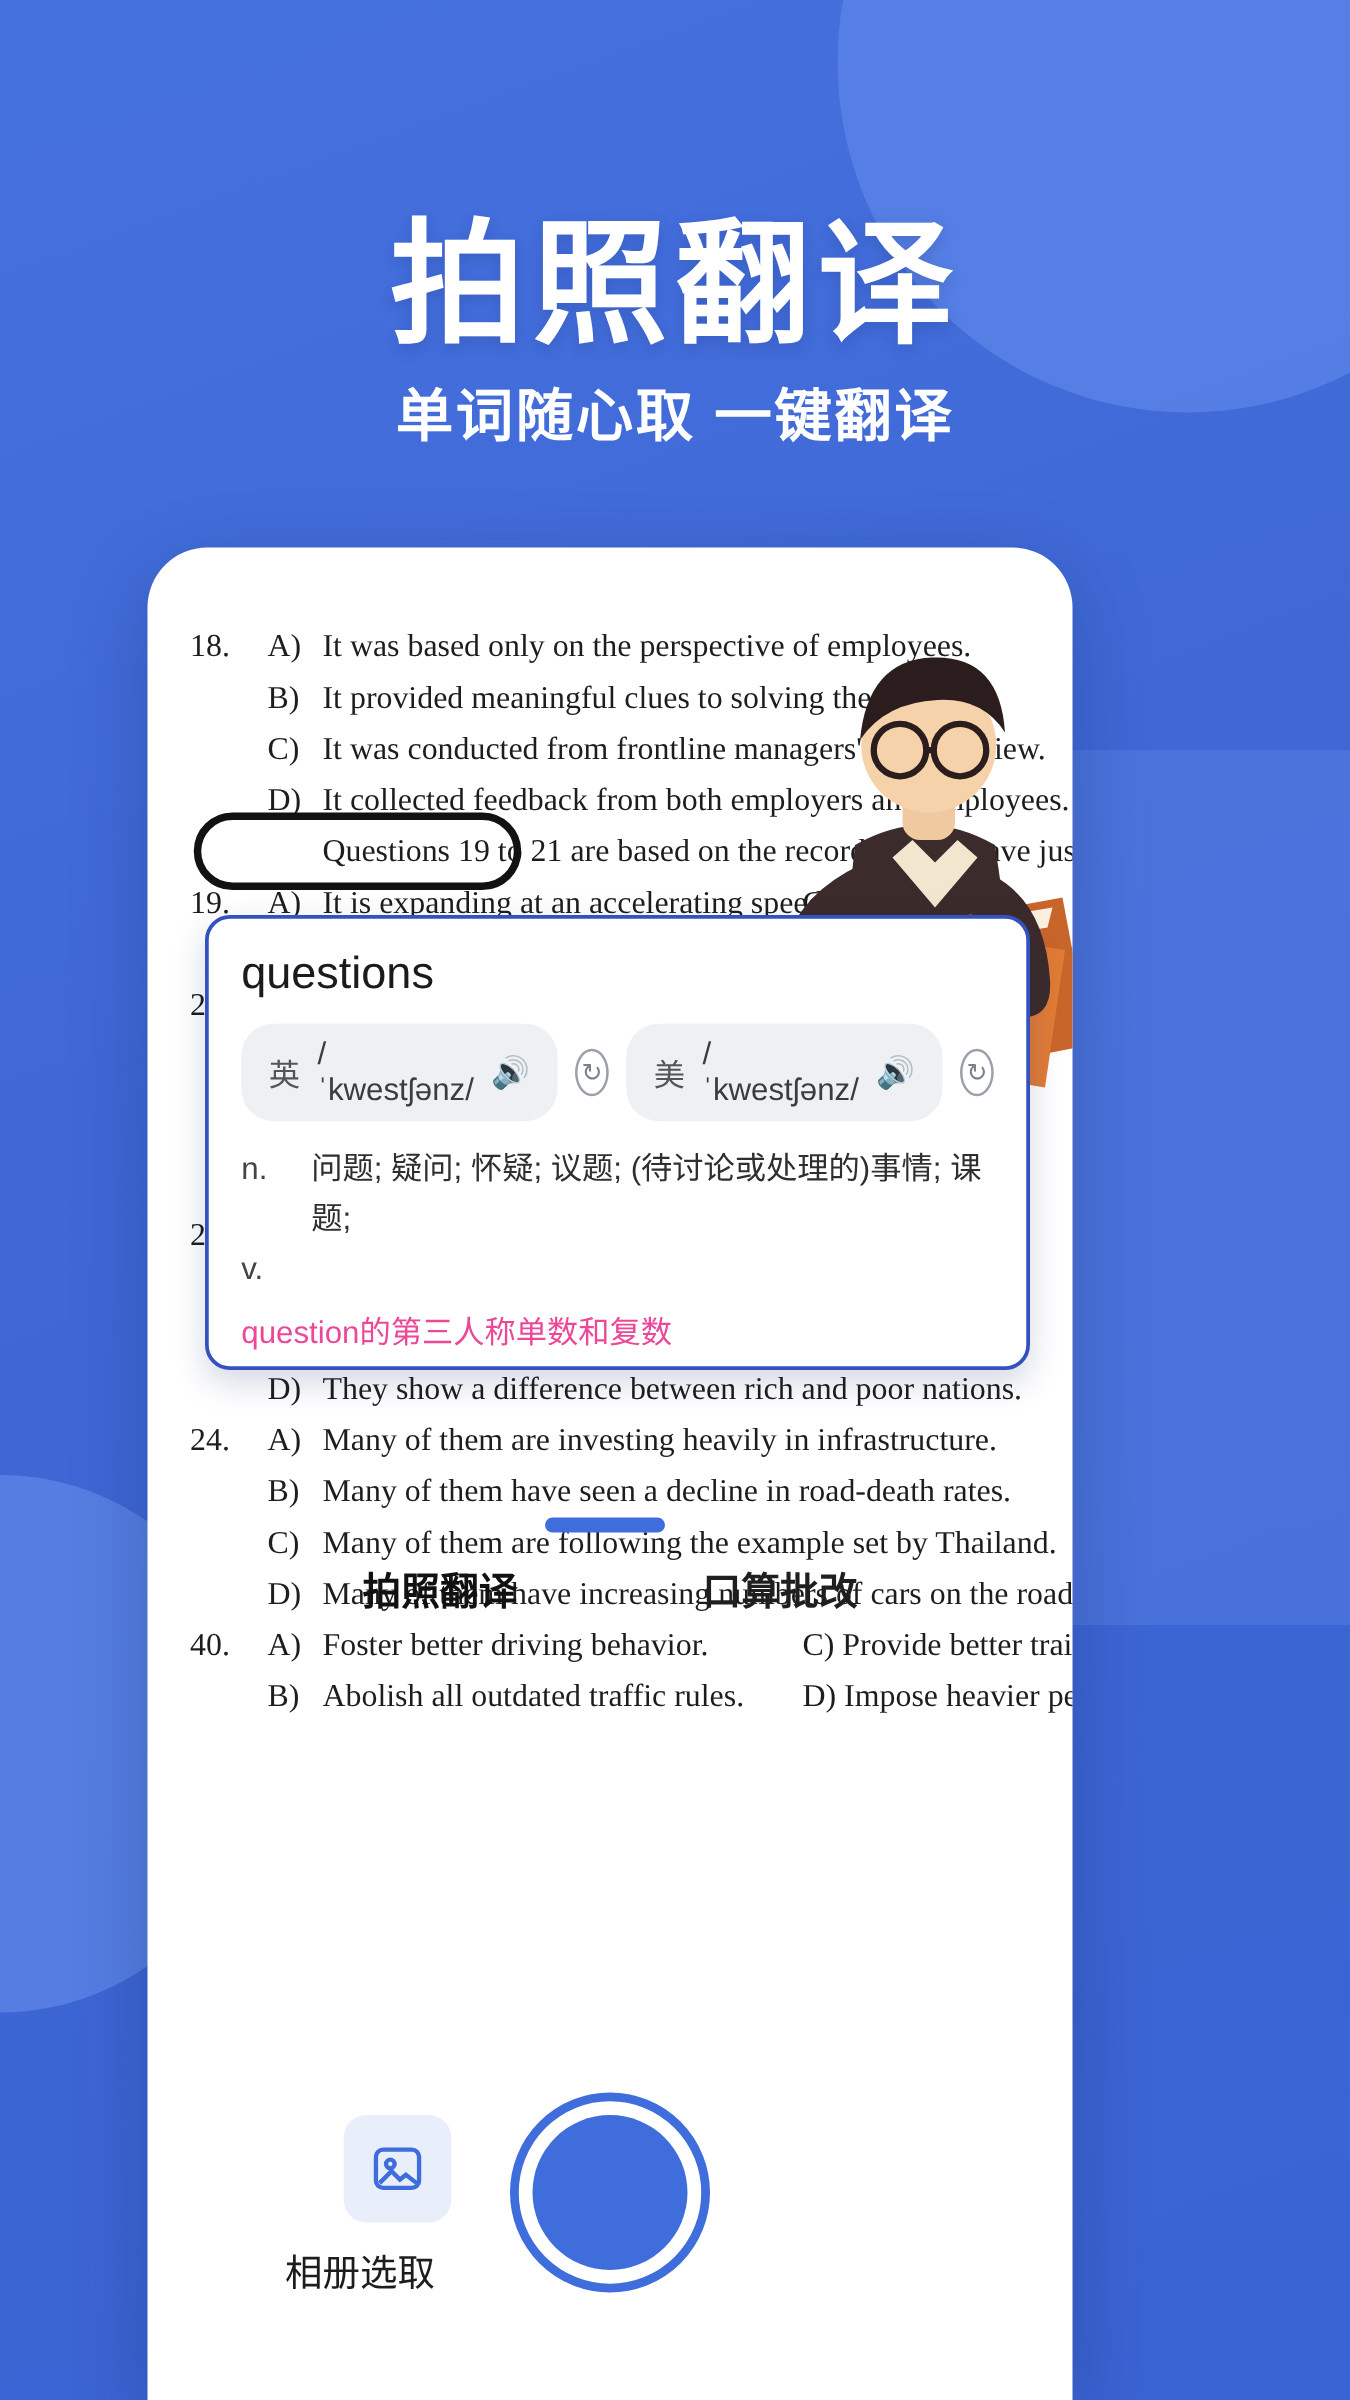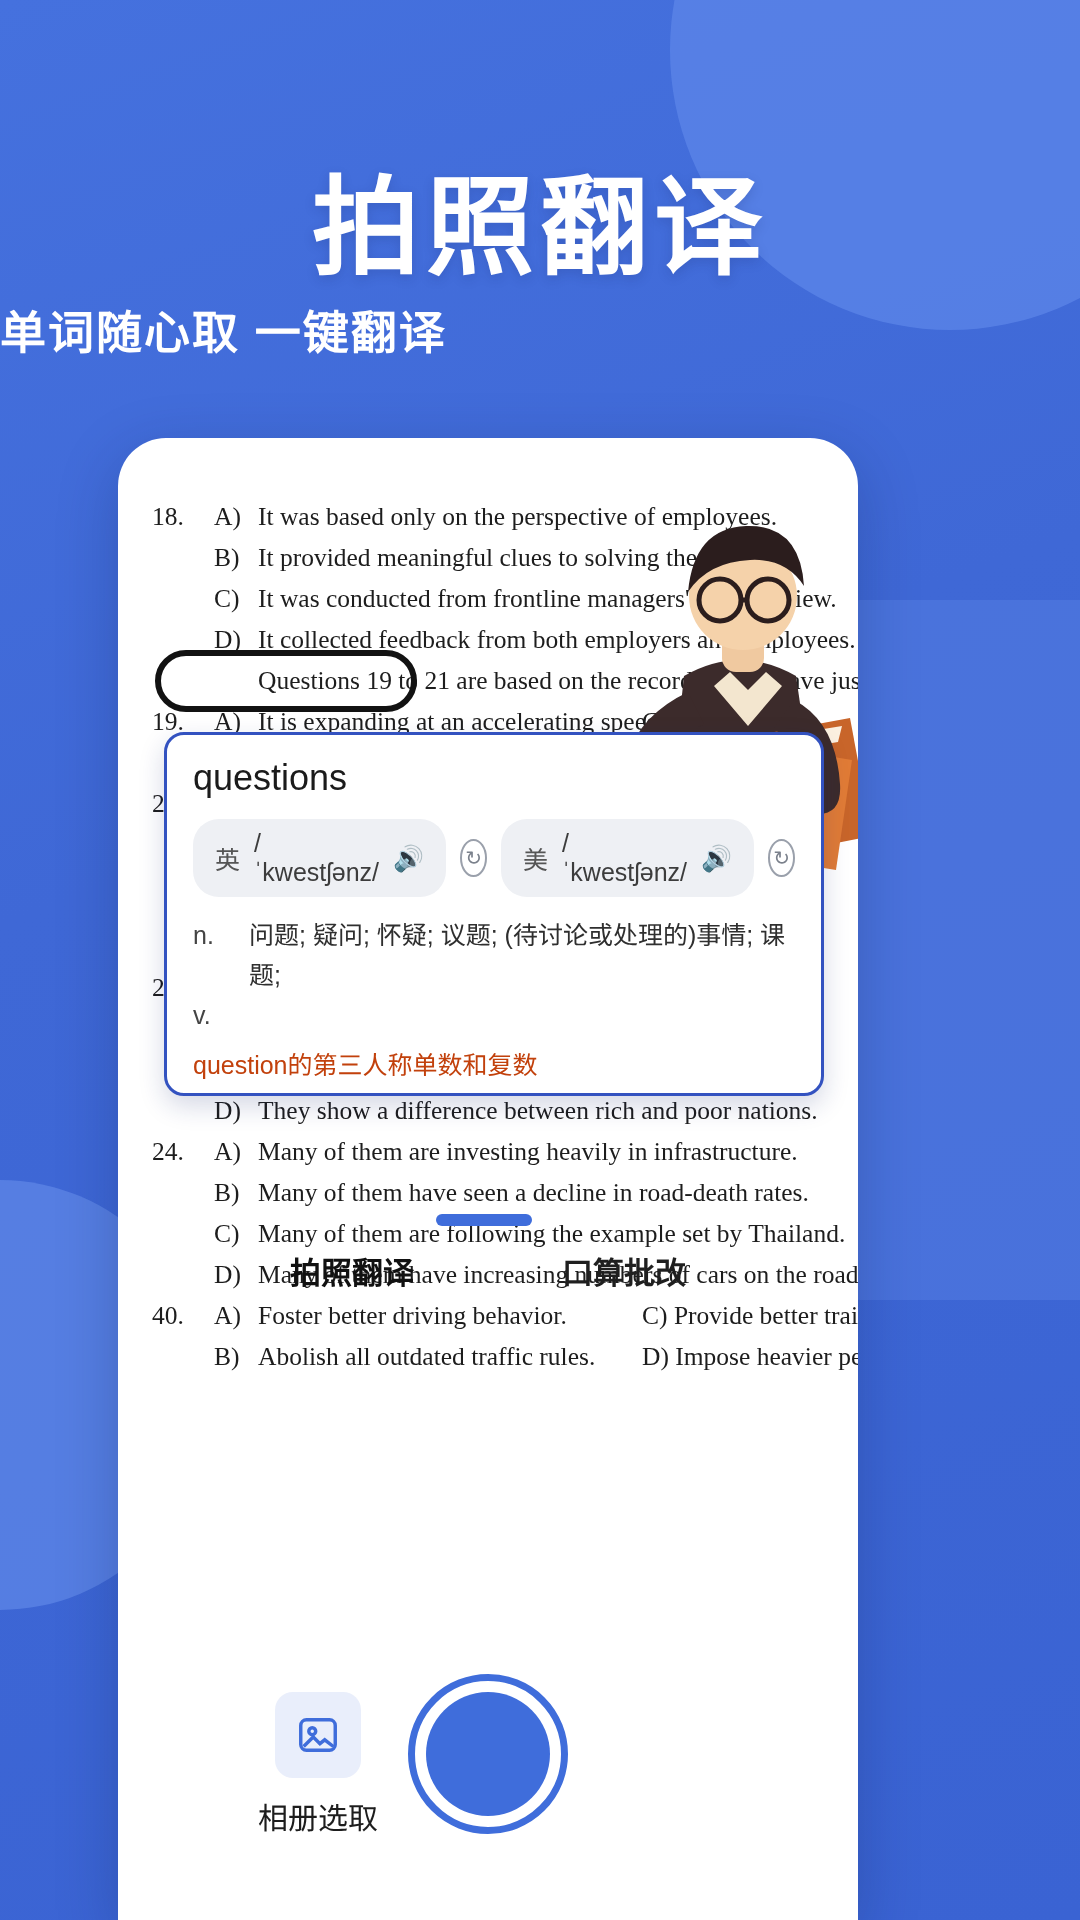--- a/index.html
+++ b/index.html
@@ -50,20 +50,21 @@
     text-align: center;
     color: #ffffff;
     font-size: 108px;
     font-weight: bold;
     letter-spacing: 6px;
     text-shadow: 0 4px 12px rgba(20,40,100,.18);
   }
   .subhead {
     position: absolute;
     top: 296px; left: 0; right: 0;
+    text-align: center;
     color: #ffffff;
     font-size: 46px;
     font-weight: bold;
     letter-spacing: 2px;
   }
 
   
   .phone {
     position: absolute;
     left: 118px; top: 438px;
@@ -141,21 +142,21 @@
   .spk { font-size: 25px; color: #5b5b5b; }
   .replay {
     width: 38px; height: 38px;
     border-radius: 50%;
     border: 2px solid #9aa0ab;
     display: flex; align-items: center; justify-content: center;
     font-size: 20px; color: #7b818c;
   }
   .sense { display: flex; font-size: 25px; color: #2f2f2f; line-height: 40px; }
   .sense .pos { width: 56px; color: #444; flex: none; }
-  .dict-note { font-size: 25px; color: #c2410c; margin-top: 10px; }
+  .dict-note { font-size: 25px; color: #ec4899; margin-top: 10px; }
 
   
   .teacher { position: absolute; left: 462px; top: 66px; width: 300px; height: 560px; }
 
   
   .tab-row {
     position: absolute;
     left: 0; right: 0; top: 810px;
     display: flex;
     justify-content: center;
@@ -190,21 +191,20 @@
     display: flex; align-items: center; justify-content: center;
   }
   .shutter-inner {
     width: 124px; height: 124px;
     border-radius: 50%;
     background: #3f6ddb;
   }
   .side-btn {
     position: absolute;
     width: 180px;
-    text-align: center;
     top: 72px;
   }
   .side-btn.left { left: 110px; }
   .side-btn.right { right: 110px; }
   .side-icon {
     width: 86px; height: 86px;
     margin: 0 auto 16px auto;
     background: #e9eefb;
     border-radius: 18px;
     display: flex; align-items: center; justify-content: center;

